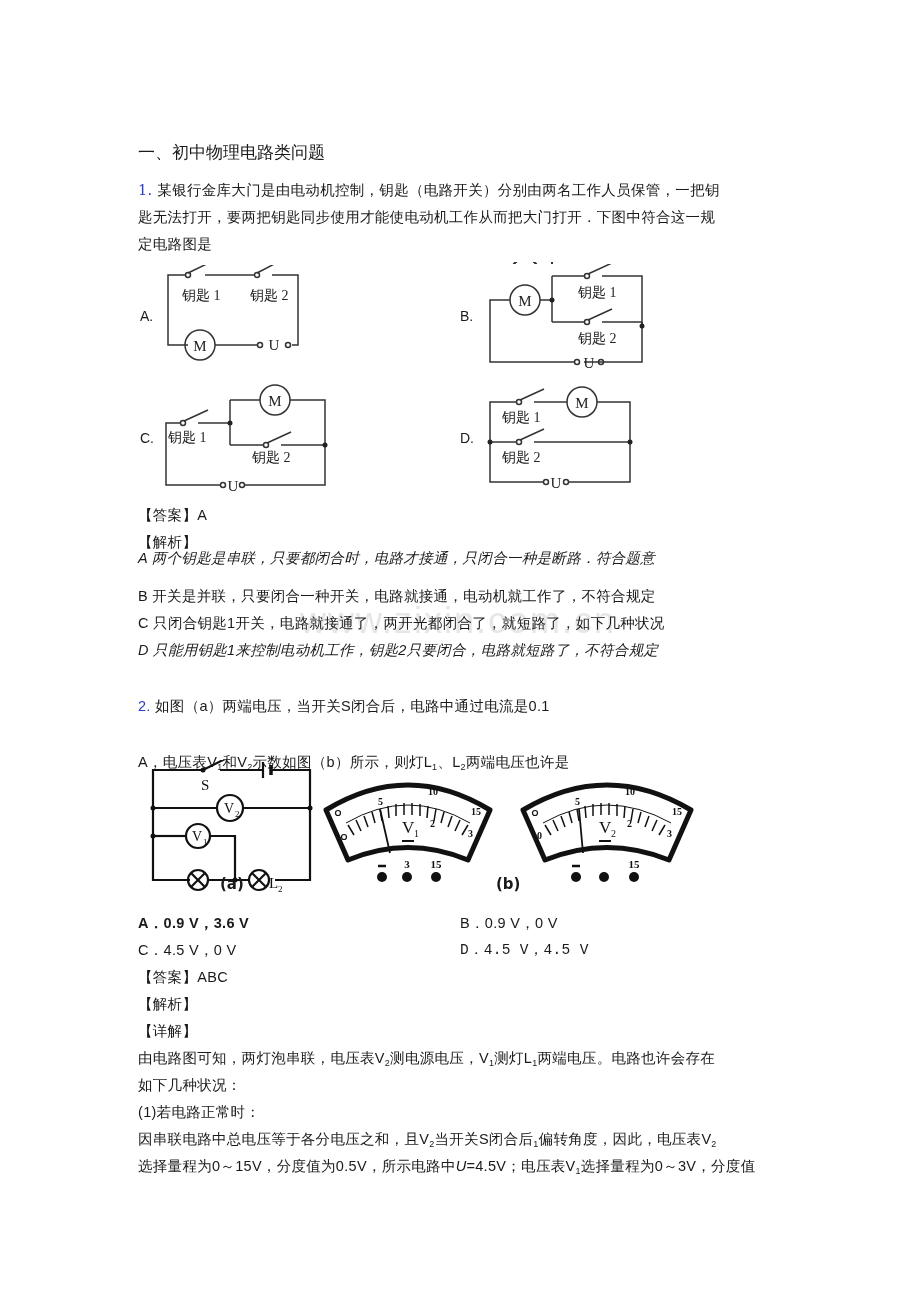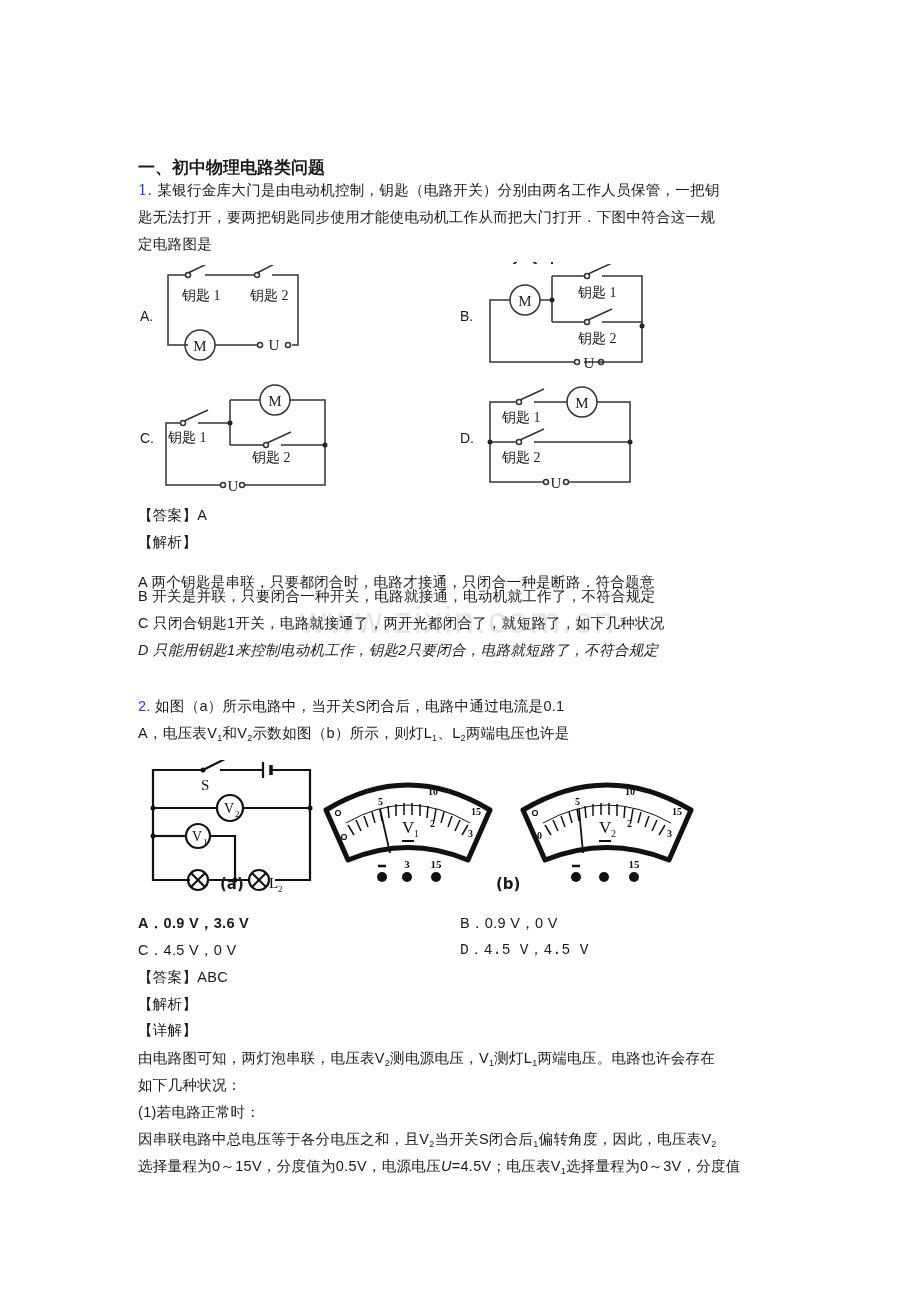--- a/index.html
+++ b/index.html
@@ -1,21 +1,21 @@
 <!DOCTYPE html>
 <html><head>
 <meta charset="utf-8">
 <style>
   html, body { margin:0; padding:0; background:#ffffff; }
   body { width:920px; height:1302px; position:relative; overflow:hidden;
          font-family:"DejaVu Serif","Liberation Serif",serif; color:#1a1a1a; }
   .abs { position:absolute; }
   .line { position:absolute; left:138px; font-size:14.5px; line-height:20px; white-space:nowrap; letter-spacing:0.3px; }
   .sans { font-family:"Liberation Sans","DejaVu Sans",sans-serif; }
-  .title { position:absolute; left:138px; top:156px; font-size:17px; font-weight:bold; font-family:"DejaVu Sans",sans-serif; }
+  .title { position:absolute; left:138px; top:141px; font-size:17px; font-weight:normal; font-family:"DejaVu Sans",sans-serif; }
   .qnum { color:#2b3cc6; }
   sub { font-size:9px; vertical-align:-3px; line-height:0; }
   .opt-label { position:absolute; font-size:14px; font-family:"Liberation Sans",sans-serif; }
   svg text { font-family:"Liberation Serif","DejaVu Serif",serif; }
   .watermark { position:absolute; left:300px; top:600px; font-size:36px; color:#e6e6e6;
                font-family:"Liberation Sans",sans-serif; letter-spacing:2px; z-index:0; white-space:nowrap; }
   .content { position:relative; z-index:1; }
 </style>
 </head>
 <body>
@@ -447,30 +447,30 @@
     <text x="72" y="108" font-size="15" text-anchor="middle" fill="#222">U</text>
     <text x="18" y="42" font-size="14" fill="#222">钥匙 1</text>
     <text x="18" y="82" font-size="14" fill="#222">钥匙 2</text>
   </svg>
 </div>
 
 <div class="line sans" style="top:505px;">
   <span>【答案】</span><span>A</span>
 </div>
 <div class="line sans" style="top:532px;">【解析】</div>
-<div class="line sans" style="top:572px;">A 两个钥匙是串联，只要都闭合时，电路才接通，只闭合一种是断路．符合题意</div>
+<div class="line sans" style="top:548px;font-style:italic;">A 两个钥匙是串联，只要都闭合时，电路才接通，只闭合一种是断路．符合题意</div>
 <div class="line sans" style="top:586px;">B 开关是并联，只要闭合一种开关，电路就接通，电动机就工作了，不符合规定</div>
 <div class="line sans" style="top:613px;">C 只闭合钥匙1开关，电路就接通了，两开光都闭合了，就短路了，如下几种状况</div>
 <div class="line sans" style="top:640px;font-style:italic;">D 只能用钥匙1来控制电动机工作，钥匙2只要闭合，电路就短路了，不符合规定</div>
 
 <div class="line sans" style="top:696px;">
   <span class="qnum">2.</span>
-  <span>如图（a）所示电路中，当开关S闭合后，电路中通过电流是0.1</span>
-</div>
-<div class="line sans" style="top:723px;text-align:center;">
+  <span>如图（a）两端电压，当开关S闭合后，电路中通过电流是0.1</span>
+</div>
+<div class="line sans" style="top:752px;text-align:center;">
   <span>A，电压表V</span><sub>1</sub><span>和V</span><sub>2</sub><span>示数如图（b）所示，则灯L</span><sub>1</sub><span>、L</span><sub>2</sub><span>两端电压也许是</span>
 </div>
 
 <div class="abs" style="left:145px; top:760px;">
   <svg width="175" height="135">
     <g stroke="#111" stroke-width="2.2" fill="none">
       <polyline points="58,10 8,10 8,120 45,120"></polyline>
       <line x1="58" y1="10" x2="80" y2="-1"></line>
       <line x1="75" y1="10" x2="118" y2="10"></line>
       <line x1="118" y1="2" x2="118" y2="18"></line>
@@ -602,27 +602,27 @@
   <span>C．</span><span>4.5 V，0 V</span>
 </div>
 <div class="line sans" style="top:940px; left:460px;font-family:Liberation Mono, monospace;">
   <span>D．</span><span>4.5 V，4.5 V</span>
 </div>
 
 <div class="line sans" style="top:967px;">
   <span>【答案】</span><span>ABC</span>
 </div>
 <div class="line sans" style="top:994px;">【解析】</div>
-<div class="line sans" style="top:1021px;font-family:Liberation Mono, monospace;">【详解】</div>
+<div class="line sans" style="top:1021px;">【详解】</div>
 
 <div class="line sans" style="top:1048px;">
   <span>由电路图可知，两灯泡串联，电压表V</span><sub>2</sub><span>测电源电压，V</span><sub>1</sub><span>测灯L</span><sub>1</sub><span>两端电压。电路也许会存在</span>
 </div>
 <div class="line sans" style="top:1075px;">如下几种状况：</div>
 <div class="line sans" style="top:1102px;">(1)若电路正常时：</div>
 <div class="line sans" style="top:1129px;">
   <span>因串联电路中总电压等于各分电压之和，且V</span><sub>2</sub><span>当开关S闭合后</span><sub>1</sub><span>偏转角度，因此，电压表V</span><sub>2</sub>
 </div>
 <div class="line sans" style="top:1156px;">
-  <span>选择量程为0～15V，分度值为0.5V，电源电压</span><i>U</i><span>=4.5V；电压表V</span><sub>1</sub><span>选择量程为0～3V，分度值</span>
+  <span>选择量程为0～15V，分度值为0.5V，所示电路中</span><i>U</i><span>=4.5V；电压表V</span><sub>1</sub><span>选择量程为0～3V，分度值</span>
 </div>
 
 </div>
 
 </body></html>

